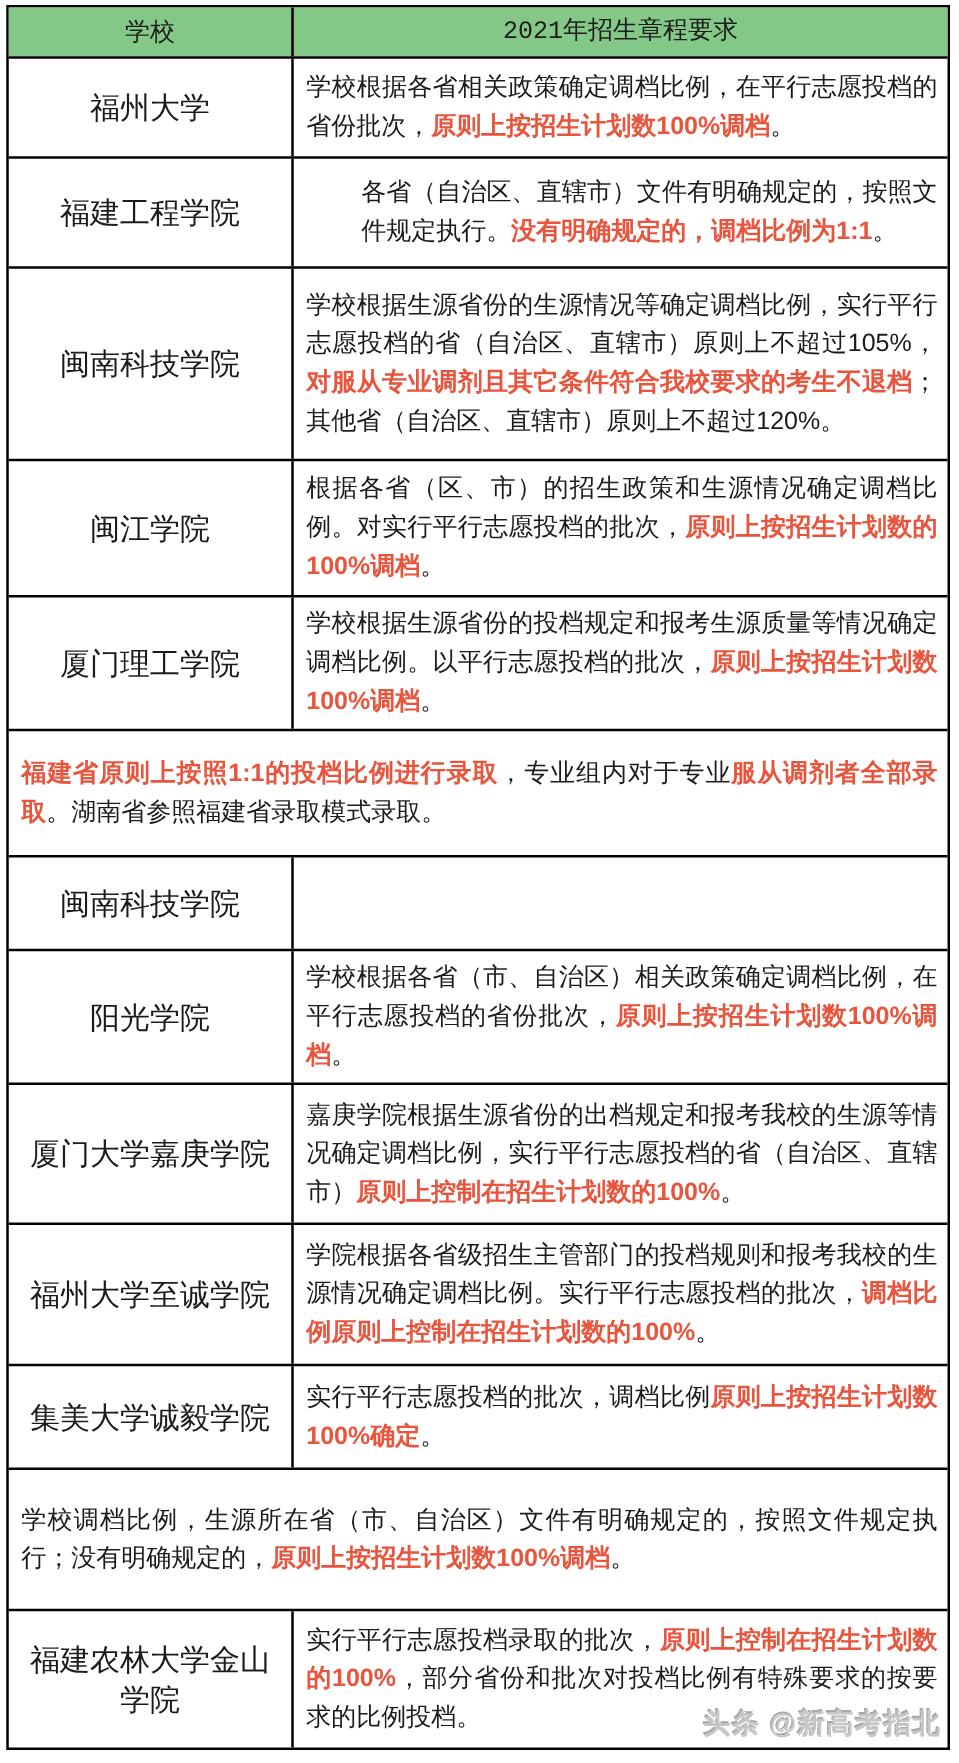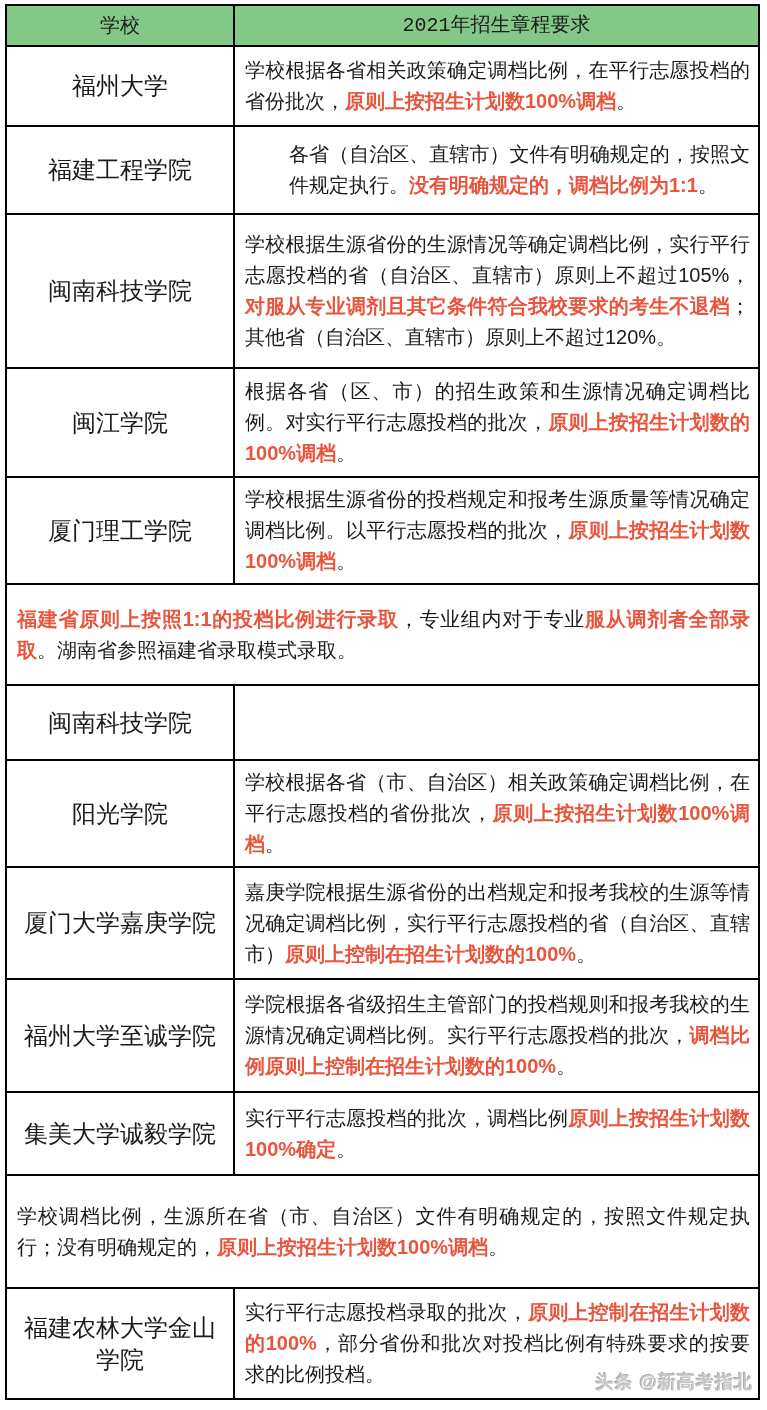--- a/index.html
+++ b/index.html
@@ -80,21 +80,21 @@
   .table > .trow:nth-child(9){min-height:99px;}
   .table > .trow:nth-child(10){min-height:112px;}
   .table > .trow:nth-child(11){min-height:113px;}
   .table > .trow:nth-child(12){min-height:83px;}
   .table > .trow:nth-child(13){min-height:113px;}
   .table > .trow:nth-child(14){min-height:111px;}
   .watermark{
     position:absolute;
     right:14px;
     bottom:16px;
-    font-size:18px;
+    font-size:22px;
     font-weight:700;
     color:var(--wm);
     text-shadow:1px 1px 0 #ffffff,-1px -1px 0 #a8a8a8;
     letter-spacing:1px;
   }
 </style>
 </head>
 <body>
 
 <div class="table" id="admission-table">

